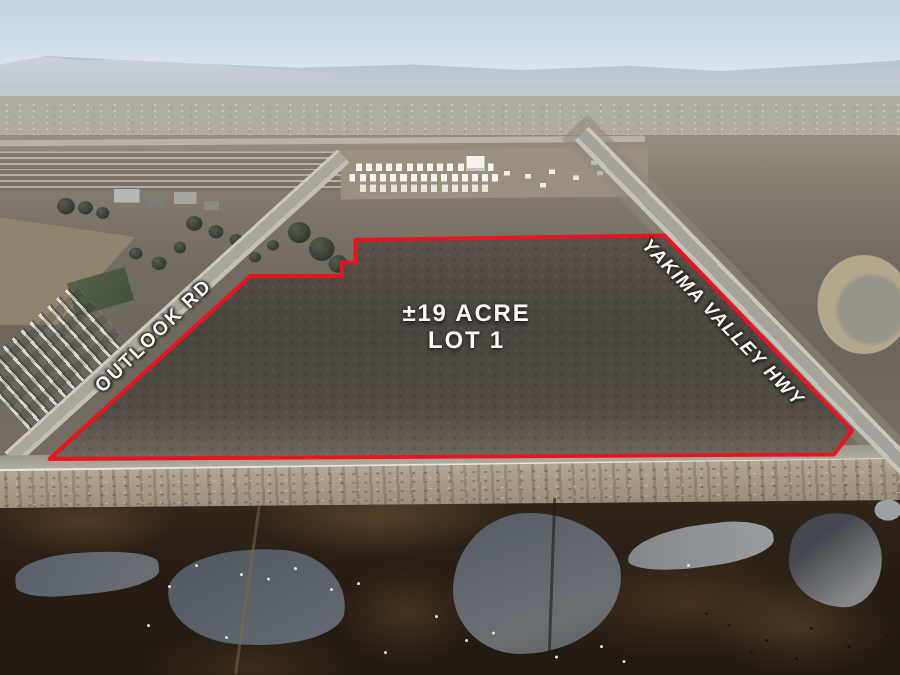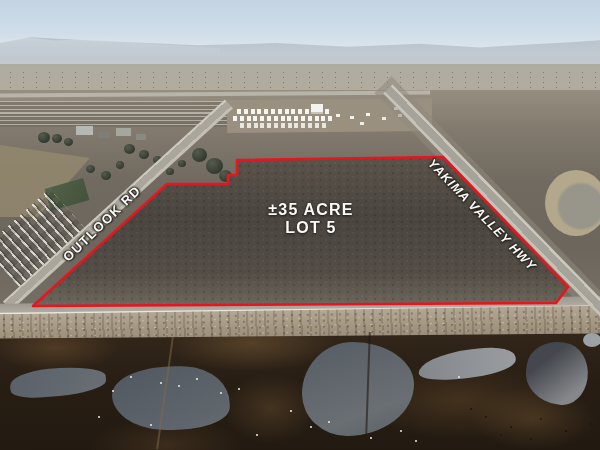--- a/index.html
+++ b/index.html
@@ -196,19 +196,19 @@
         <circle cx="2" cy="2" r="1" fill="rgba(255,255,255,0.05)"></circle>
         <circle cx="6" cy="5" r="1.2" fill="rgba(0,0,0,0.12)"></circle>
       </pattern>
     </defs>
     <polygon points="237,160 443,157 568,287 556,303 33,306 167,184 228,184 228,175 237,175" fill="url(#parcelGrad)" stroke="none"></polygon>
     <polygon points="237,160 443,157 568,287 556,303 33,306 167,184 228,184 228,175 237,175" fill="url(#soil)" stroke="none"></polygon>
     <polygon points="237,160 443,157 568,287 556,303 33,306 167,184 228,184 228,175 237,175" fill="none" stroke="#e8141e" stroke-width="2.6" stroke-linejoin="round"></polygon>
   </svg>
 
   <div class="label lot-label">
-    <div>±35 ACRE</div>
-    <div>LOT 5</div>
+    <div>±19 ACRE</div>
+    <div>LOT 1</div>
   </div>
   <div class="label road-label outlook-label">OUTLOOK RD</div>
   <div class="label road-label hwy-label">YAKIMA VALLEY HWY</div>
 
 </div>
 
 </body></html>

